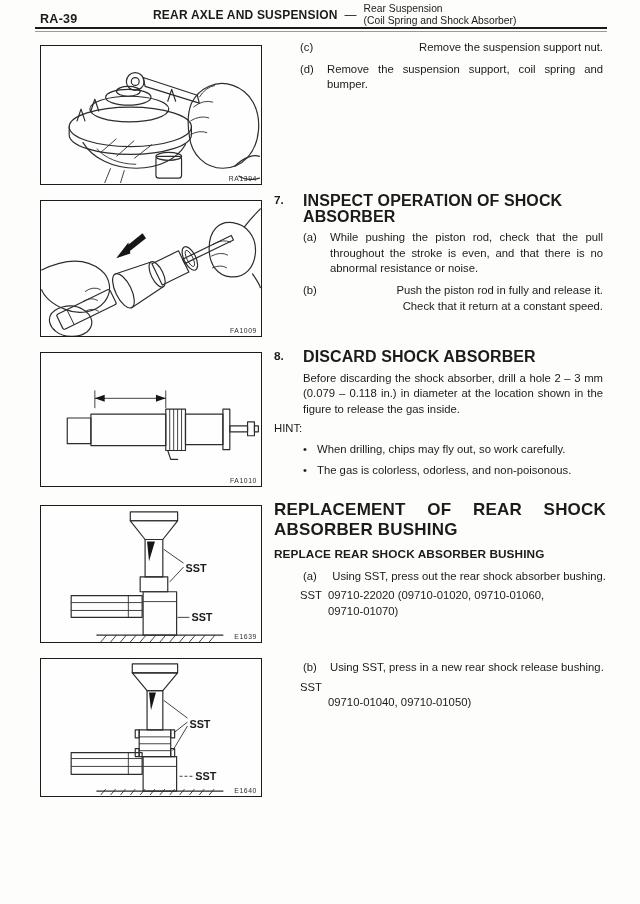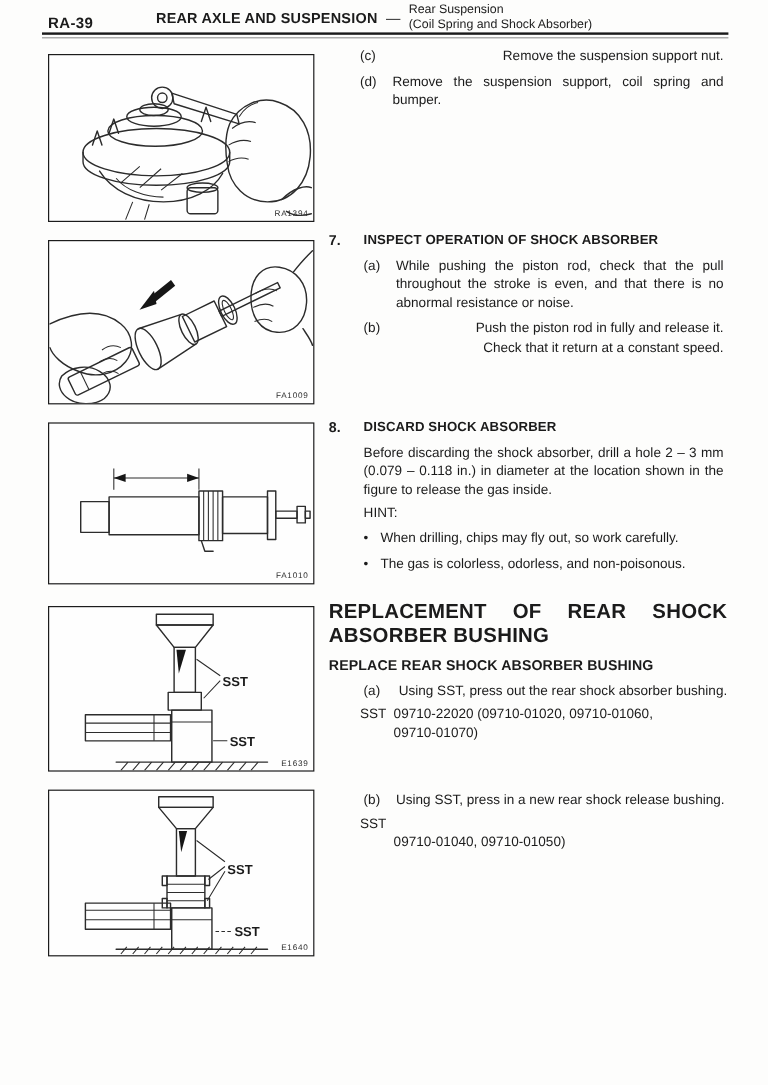--- a/index.html
+++ b/index.html
@@ -3,46 +3,46 @@
 <meta charset="utf-8">
 <style>
   * { margin:0; padding:0; box-sizing:border-box; }
   html,body { background:#ffffff; }
   .page {
     position:relative; width:640px; height:904px; background:#fdfdfc;
     font-family:"Liberation Sans", sans-serif; color:#1b1b1b; overflow:hidden;
   }
   
   .pagenum { position:absolute; left:40px; top:12px; font-size:12.5px; font-weight:bold; letter-spacing:.3px; }
-  .hdr { position:absolute; left:130px; top:3px; display:flex; align-items:center; gap:7px; }
+  .hdr { position:absolute; left:153px; top:3px; display:flex; align-items:center; gap:7px; }
   .hdr-title { font-size:12px; font-weight:bold; letter-spacing:.2px; }
   .hdr-dash { font-size:12px; }
   .hdr-sub { font-size:10.3px; line-height:11.5px; }
   .rule { position:absolute; left:35px; top:27px; width:572px; height:5px;
           border-top:2.5px solid #1a1a1a; border-bottom:1px solid #9a9a9a; }
   
   .figure { position:absolute; left:40px; width:222px; border:1.5px solid #1c1c1c; background:#fefefe; }
   .figure svg { display:block; width:100%; height:100%; }
   .figcode { position:absolute; right:4px; bottom:2px; font-size:6.8px; letter-spacing:.6px; color:#2c2c2c; }
   svg .ln { fill:none; stroke:#2c2c2c; stroke-width:1.2; stroke-linecap:round; stroke-linejoin:round; }
   svg .thin { fill:none; stroke:#2c2c2c; stroke-width:.9; }
   svg .fill { fill:#161616; stroke:none; }
   svg text { font-family:"Liberation Sans", sans-serif; font-size:11px; font-weight:600; fill:#1b1b1b; }
   
   .tb { position:absolute; font-size:11.3px; line-height:15.6px; }
   .headrow { display:flex; }
   .headrow .num { width:29px; flex:none; font-weight:bold; font-size:11.8px; }
-  .headrow .ttl { font-weight:bold; font-size:11px; letter-spacing:.1px; }
+  .headrow .ttl { font-weight:bold; font-size:16px; letter-spacing:.1px; }
   .items { margin-left:29px; }
   .item { display:flex; margin-top:6px; }
   .item .lbl { width:27px; flex:none; }
   .item .txt { flex:1; text-align:justify; }
   .item .txt.nj { text-align:right; }
   .para { margin-left:29px; margin-top:6px; text-align:justify; }
-  .hint { margin-left:29px; margin-top:4px; }
+  .hint { margin-top:4px; }
   .bullet-row { display:flex; margin-left:29px; margin-top:5px; }
   .bullet-row .b { width:14px; flex:none; }
   .sst { display:flex; margin-left:26px; margin-top:4px; }
   .sst .lbl { width:28px; flex:none; }
   .rep-title { font-size:17px; font-weight:bold; line-height:19.5px; text-align:justify; letter-spacing:.2px; }
   .rep-sub { font-size:11.8px; font-weight:bold; margin-top:8px; letter-spacing:.1px; }
 </style>
 </head>
 <body>
 

